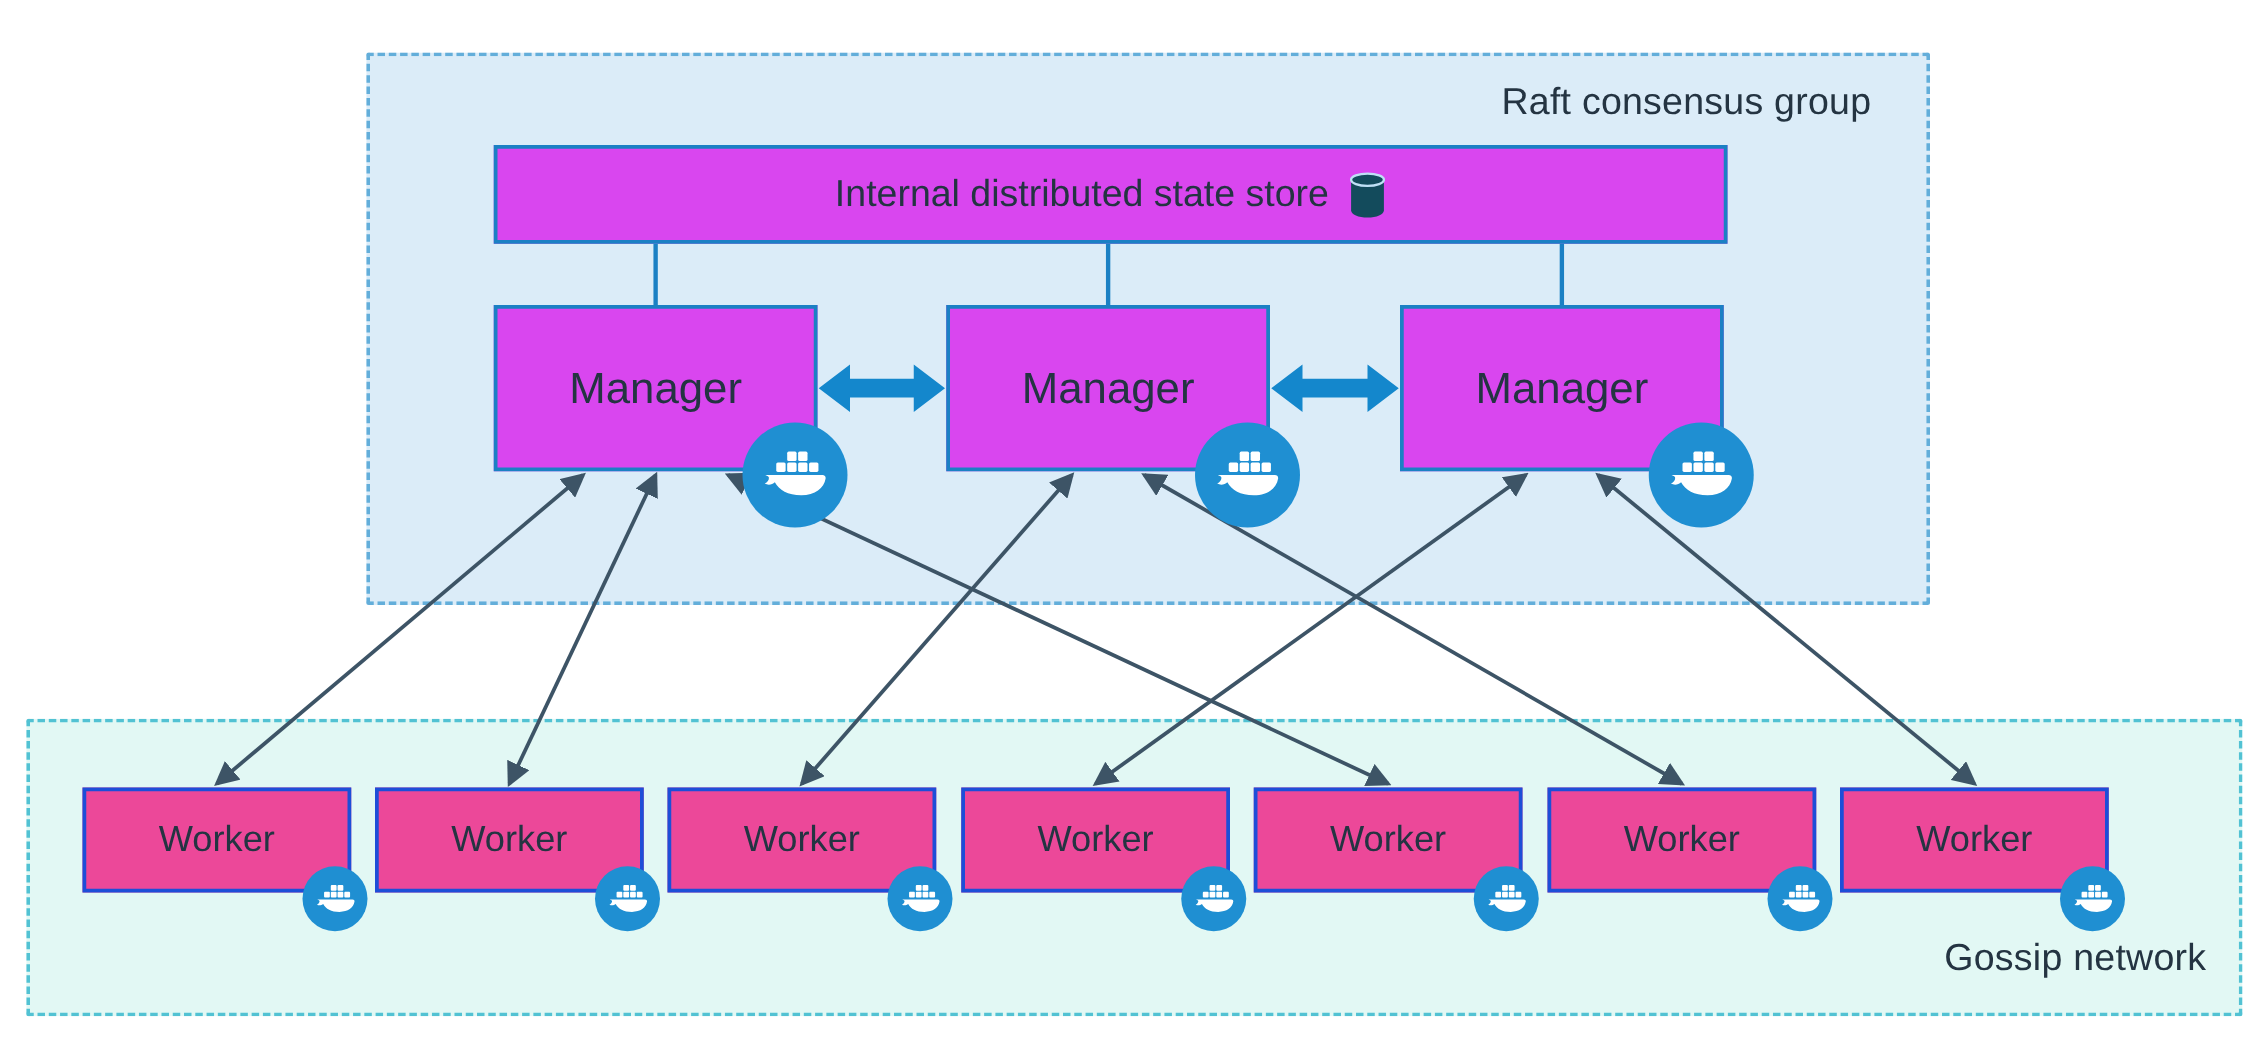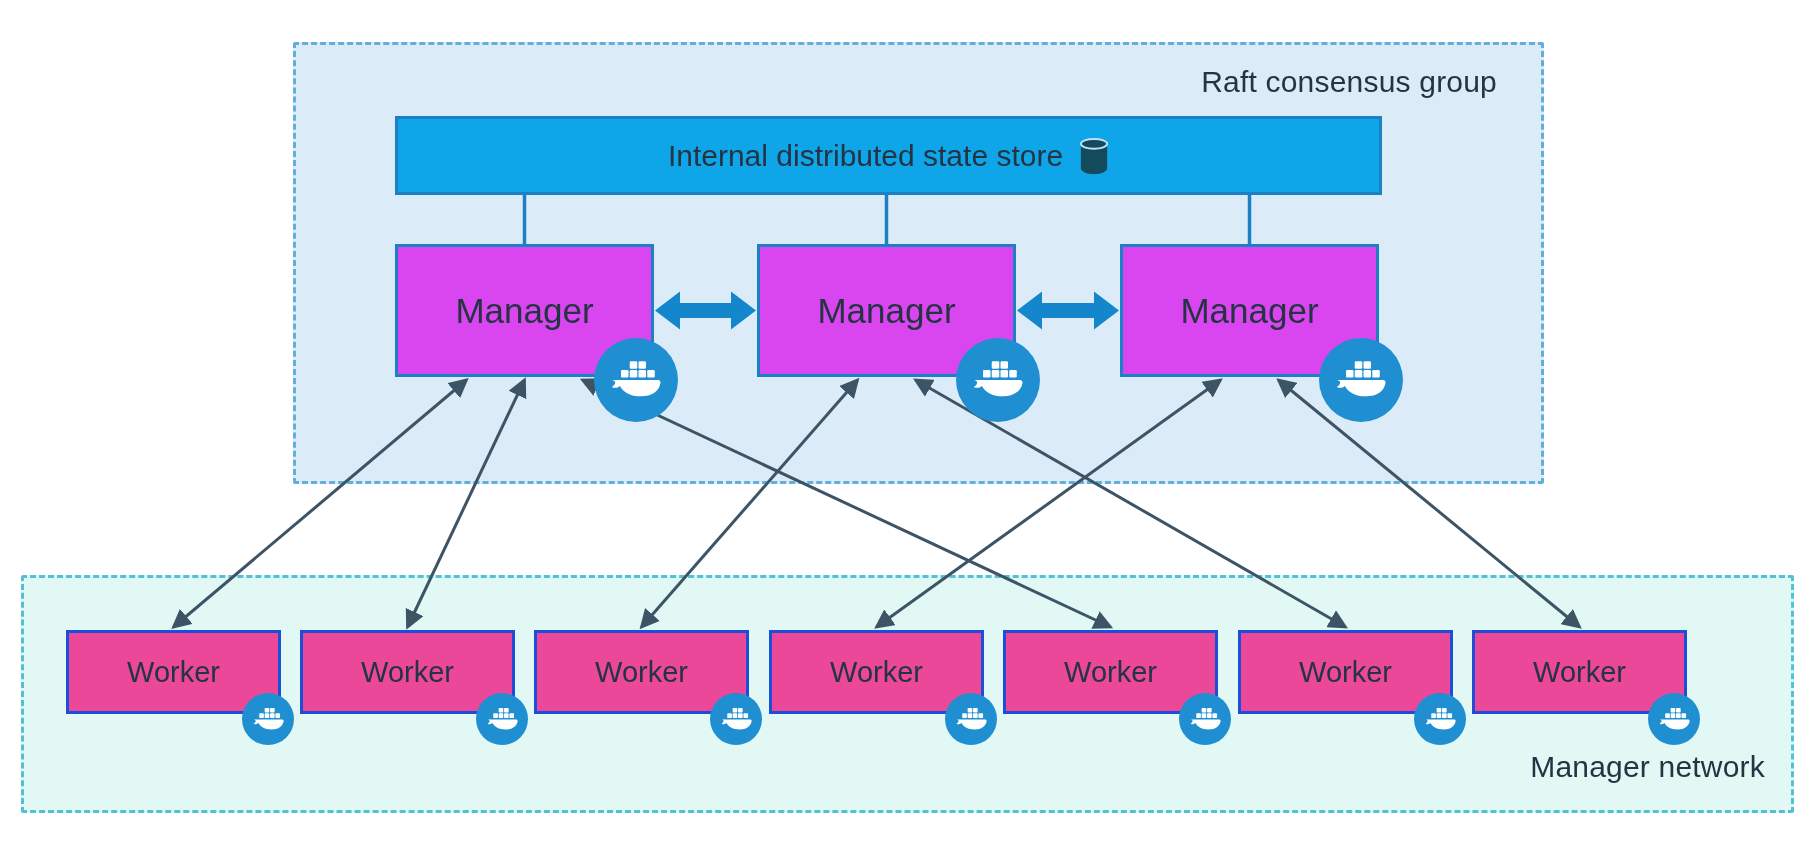--- a/index.html
+++ b/index.html
@@ -15,21 +15,21 @@
   }
   .gossip-box {
     position: absolute; left: 21px; top: 575px; width: 1773px; height: 238px;
     background: #e2f8f4; border: 3px dashed #52c2d3; border-radius: 2px;
   }
   .group-label { position: absolute; font-size: 30px; letter-spacing: .2px; white-space: nowrap; }
   .raft-label { right: 44px; top: 20px; }
   .gossip-label { right: 26px; bottom: 26px; }
   .store-box {
     position: absolute; left: 395px; top: 116px; width: 987px; height: 79px;
-    background: #0ea5e9; border: 3px solid #1b80c4;
+    background: #d946ef; border: 3px solid #1b80c4;
     display: flex; align-items: center; justify-content: center; gap: 16px;
   }
   .store-text { font-size: 30px; }
   .db-icon { display: flex; }
   .node { position: absolute; display: flex; align-items: center; justify-content: center; }
   .manager { top: 244px; width: 259px; height: 133px; background: #d946ef; border: 3px solid #1b80c4; }
   .manager .node-label { font-size: 35px; }
   .worker { top: 630px; width: 215px; height: 84px; background: #ec4899; border: 3px solid #1d4ed8; }
   .worker .node-label { font-size: 29px; }
   .docker-badge {
@@ -61,21 +61,21 @@
   </defs>
 </svg>
 
 <div class="canvas">
 
   <div class="raft-box">
     <div class="group-label raft-label">Raft consensus group</div>
   </div>
 
   <div class="gossip-box">
-    <div class="group-label gossip-label">Manager network</div>
+    <div class="group-label gossip-label">Gossip network</div>
   </div>
 
   <div class="store-box">
     <span class="store-text">Internal distributed state store</span>
     <span class="db-icon">
       <svg viewBox="0 0 32 40" width="30" height="38">
         <path d="M2,7 V33 c0,3.6 6.3,6.3 14,6.3 s14,-2.7 14,-6.3 V7" fill="#134b5c"></path>
         <ellipse cx="16" cy="7" rx="14" ry="5.2" fill="#134b5c" stroke="#bfe0f5" stroke-width="2"></ellipse>
       </svg>
     </span>

